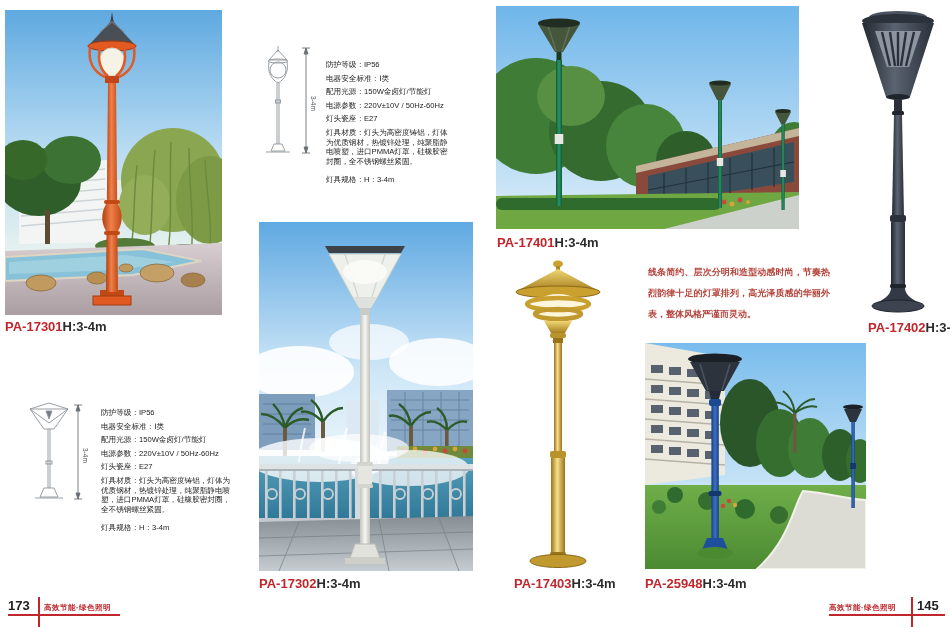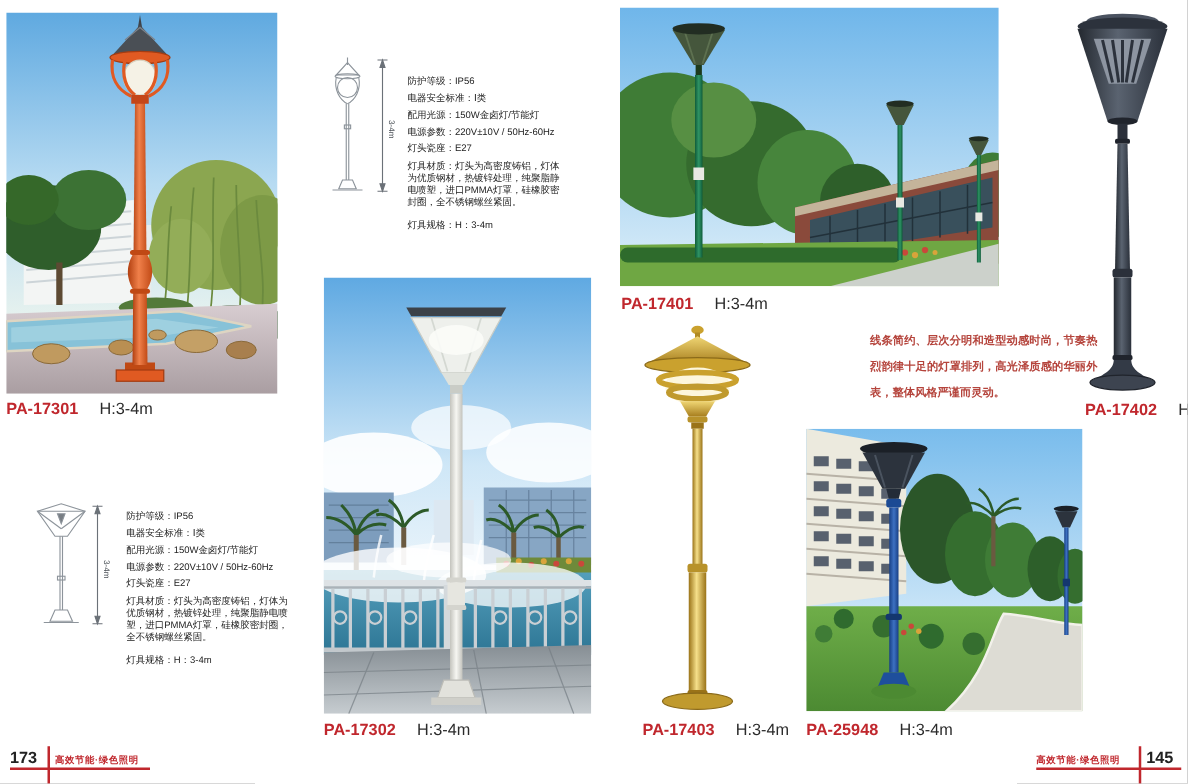--- a/index.html
+++ b/index.html
@@ -7,26 +7,26 @@
     --lamp_orange:#e05a22; --lamp_green:#1d7a4c; --lamp_gold:#d4a92f;
     --lamp_blue:#2a5cab; --lamp_charcoal:#3d4450; --lamp_white:#efefe9;
   }
   *{margin:0;padding:0;box-sizing:border-box;}
   body{background:#888;font-family:"Liberation Sans","DejaVu Sans",sans-serif;}
   #page{position:relative;width:950px;height:627px;background:#ffffff;overflow:hidden;margin:0 auto;}
   .abs{position:absolute;}
   
   .prod-label{position:absolute;font-size:13px;font-weight:bold;white-space:nowrap;letter-spacing:0;}
   .prod-label .model{color:var(--accent_red);text-align:center;}
-  .prod-label .ht{color:var(--text_dark);font-weight:normal;margin-left:17px;}
+  .prod-label .ht{color:var(--text_dark);font-weight:bold;margin-left:0;}
   
   .spec{position:absolute;color:#222;font-size:7.6px;line-height:9.6px;font-weight:500;}
   .spec div{margin:4px;}
   
-  .desc{position:absolute;color:var(--desc_red);font-size:9px;line-height:21px;text-align:justify;font-weight:bold;margin-left:48px;}
+  .desc{position:absolute;color:var(--desc_red);font-size:9px;line-height:21px;text-align:justify;font-weight:bold;}
   
   .footer{position:absolute;height:30px;}
   .footer .pagenum{position:absolute;top:0;font-size:13px;font-weight:bold;color:#222;}
   .footer .slogan{position:absolute;top:5px;font-size:7.5px;color:var(--accent_red);font-weight:bold;letter-spacing:.5px;white-space:nowrap;}
   .footer .vline{position:absolute;top:-1px;width:2px;height:30px;background:var(--accent_red);}
   .footer .hline{position:absolute;top:16px;left:0;height:2px;background:var(--accent_red);}
   svg{display:block;}
 </style>
 </head>
 <body>

